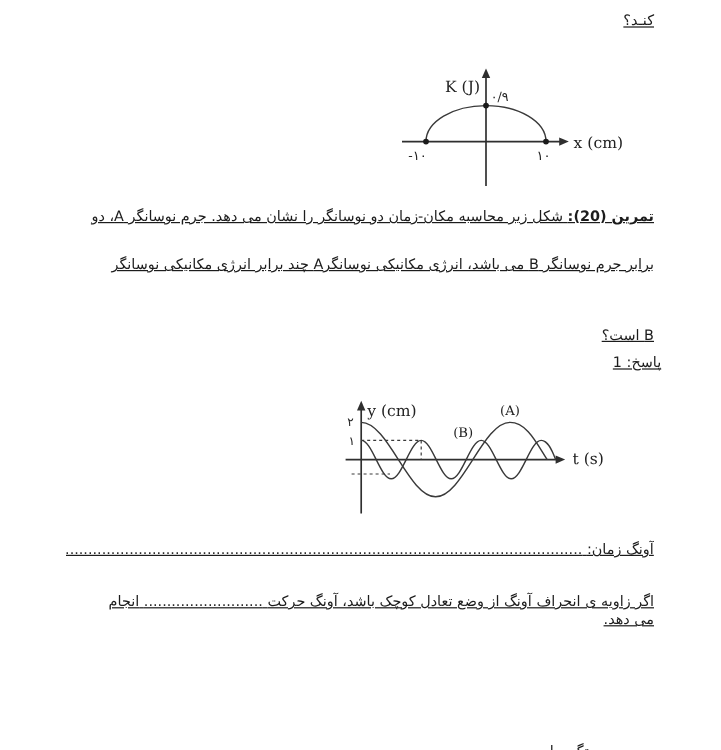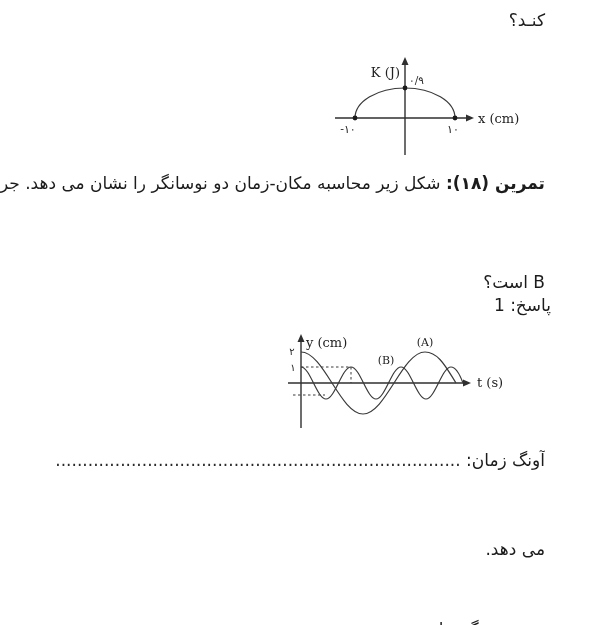--- a/index.html
+++ b/index.html
@@ -9,23 +9,24 @@
     background:#ffffff;
     overflow:hidden;
     font-family:"DejaVu Sans",sans-serif;
     color:#1c1c1c;
   }
   .rtl-line{
     position:absolute;
     direction:rtl;
     text-align:right;
     white-space:nowrap;
-    font-size:17px;
+    font-size:12px;
     line-height:1.5;
     color:#1c1c1c;
+    text-decoration:underline;
   }
   .bold{font-weight:bold;}
   .dots{letter-spacing:0.5px;color:#2a2a2a;}
   .clip-line{overflow:hidden;}
   svg text{
     font-family:"DejaVu Serif","Liberation Serif",serif;
     fill:#222222;
   }
   .axis{stroke:#2f2f2f;stroke-width:1.4;fill:none;}
   .curve{stroke:#3a3a3a;stroke-width:1.2;fill:none;}
@@ -52,22 +53,25 @@
     <circle class="dot" cx="125" cy="63" r="2.4"></circle>
     <circle class="dot" cx="75" cy="33" r="2.4"></circle>
     <text x="70" y="22" font-size="13" text-anchor="end">K (J)</text>
     <text x="148" y="68" font-size="13">x (cm)</text>
     <text x="79" y="29" font-size="10.5" style="direction:ltr">۰/۹</text>
     <text x="18" y="78" font-size="11" text-anchor="middle" style="direction:ltr">-۱۰</text>
     <text x="123" y="78" font-size="11" text-anchor="middle" style="direction:ltr">۱۰</text>
   </svg>
 
   <div class="rtl-line" style="top:171px;right:56px;">
-    <span class="bold">تمرین (۱۸):</span>
+    <span class="bold">تمرین (20):</span>
     <span>شکل زیر محاسبه مکان-زمان دو نوسانگر را نشان می دهد. جرم نوسانگر A، دو</span>
+  </div>
+  <div class="rtl-line" style="top:211px;right:56px;">
+    <span>برابر جرم نوسانگر B می باشد، انرژی مکانیکی نوسانگرA چند برابر انرژی مکانیکی نوسانگر</span>
   </div>
   <div class="rtl-line" style="top:270px;right:56px;">
     <span>B است؟</span>
   </div>
   <div class="rtl-line" style="top:293px;right:50px;">
     <span>پاسخ: 1</span>
   </div>
 
   <svg style="position:absolute;left:285px;top:333px;" width="225" height="100" viewBox="0 0 225 100">
     <line class="axis" x1="16" y1="95" x2="16" y2="6"></line>
@@ -88,22 +92,27 @@
     <text x="8" y="38" font-size="10" text-anchor="middle">۱</text>
     <text x="140" y="13" font-size="11" text-anchor="middle">(A)</text>
     <text x="101" y="31" font-size="11" text-anchor="middle">(B)</text>
   </svg>
 
   <div class="rtl-line clip-line" style="top:448px;right:56px;width:490px;">
     <span>آونگ زمان:</span>
     <span class="dots">........................................................................................................................................................................................................................................</span>
   </div>
 
+  <div class="rtl-line" style="top:492px;right:56px;">
+    <span>اگر زاویه ی انحراف آونگ از وضع تعادل کوچک باشد، آونگ حرکت</span>
+    <span class="dots">..........................</span>
+    <span>انجام</span>
+  </div>
 
-  <div class="rtl-line" style="top:537px;right:56px;">
+  <div class="rtl-line" style="top:507px;right:56px;">
     <span>می دهد.</span>
   </div>
 
 
   <div class="rtl-line" style="top:617px;right:96px;">
     <span>بستگی دارد.</span>
   </div>
 
 </div>
 

